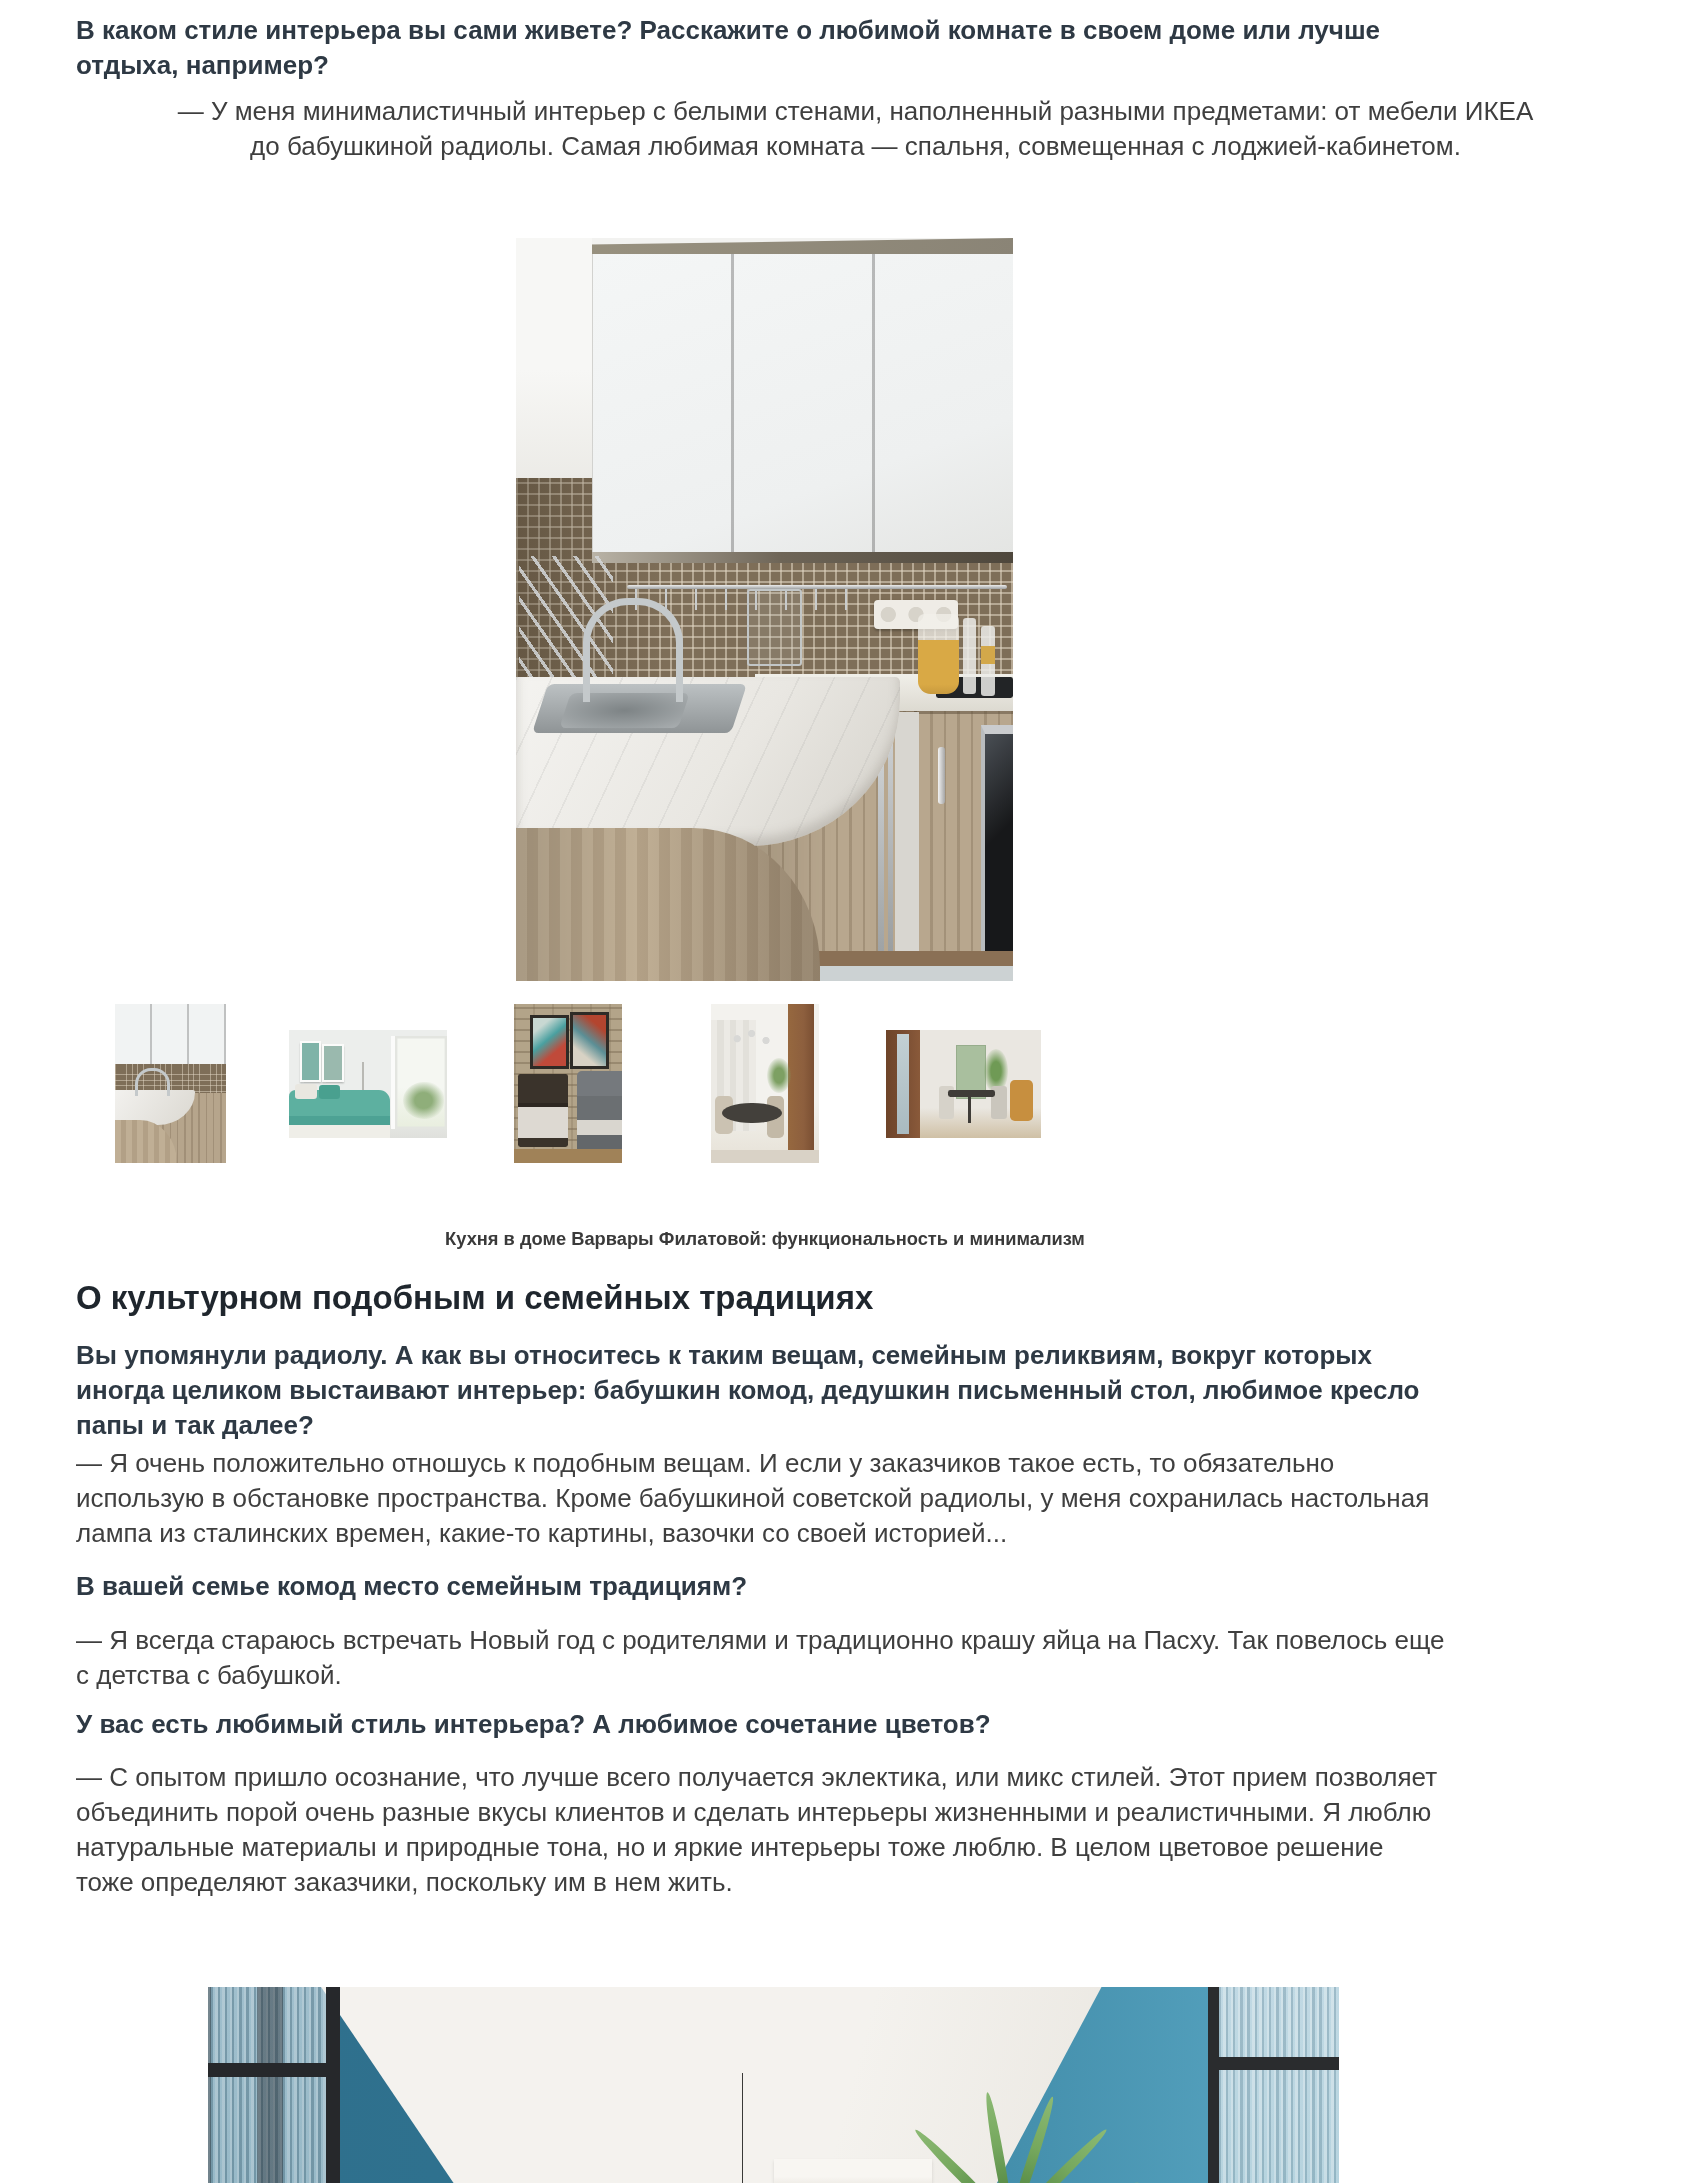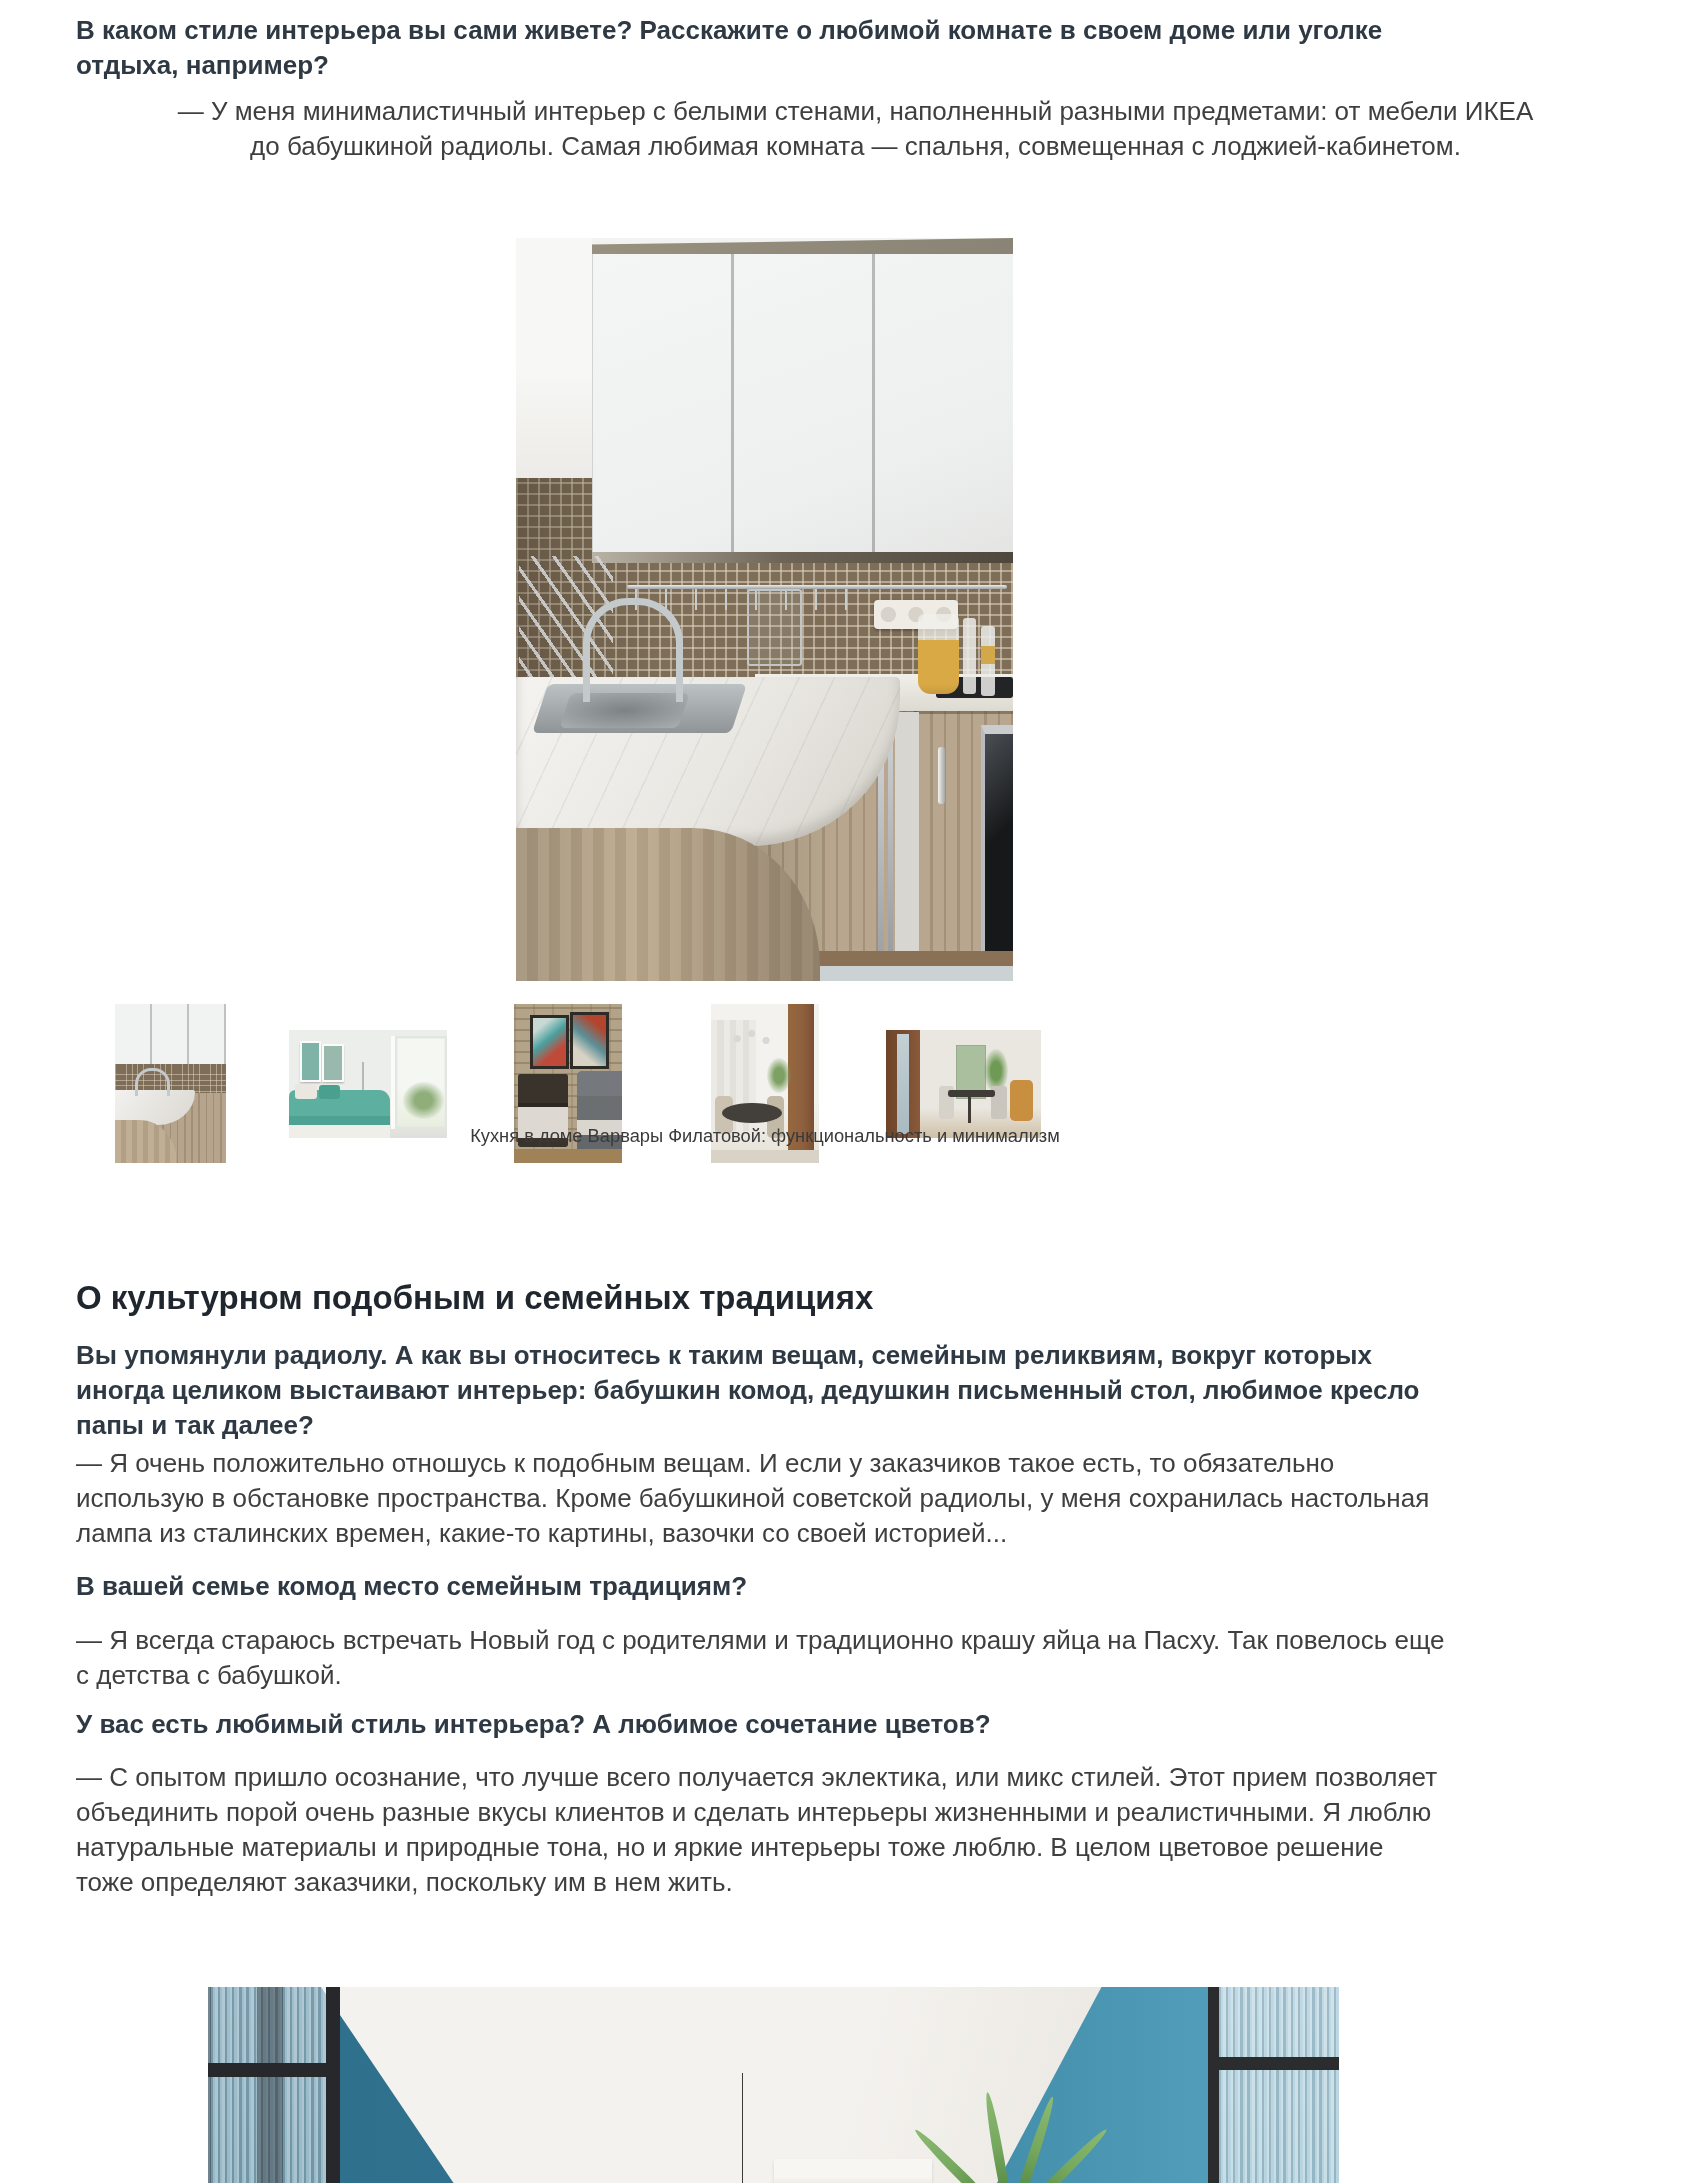--- a/index.html
+++ b/index.html
@@ -3,21 +3,21 @@
 <meta charset="utf-8">
 <style>
   html,body{margin:0;padding:0;background:#fff;}
   body{font-family:"Liberation Sans","DejaVu Sans",sans-serif;}
   #page{position:relative;width:1693px;height:2183px;background:#ffffff;overflow:hidden;}
 
   .txt{position:absolute;left:76px;width:1559px;white-space:pre;line-height:35px;}
   .q{font-weight:700;color:#2e3944;font-size:26px;}
   .a{font-weight:400;color:#3f3f3f;font-size:26px;}
   .h2{position:absolute;left:76px;top:1276px;font-size:33px;line-height:43px;font-weight:700;color:#1f262d;white-space:pre;}
-  .caption{position:absolute;left:367px;top:1125px;width:796px;text-align:center;font-size:18.3px;line-height:22px;color:#3a3a3a;}
+  .caption{position:absolute;left:367px;top:1228px;width:796px;text-align:center;font-size:18.3px;line-height:22px;color:#3a3a3a;font-weight:bold;}
 
   
   .main-photo{position:absolute;left:516px;top:238px;width:497px;height:743px;overflow:hidden;background:#f2f2f0;}
   .thumb{position:absolute;overflow:hidden;cursor:pointer;}
   #t1{left:115px;top:1004px;width:111px;height:159px;}
   #t2{left:289px;top:1030px;width:158px;height:108px;}
   #t3{left:514px;top:1004px;width:108px;height:159px;}
   #t4{left:711px;top:1004px;width:108px;height:159px;}
   #t5{left:886px;top:1030px;width:155px;height:108px;}
 
@@ -173,21 +173,21 @@
       repeating-linear-gradient(90deg,rgba(255,255,255,.4) 0 2.4px,rgba(110,140,155,.3) 2.4px 4.8px,rgba(225,240,246,.3) 4.8px 7.2px),
       linear-gradient(180deg,#b3d0dc,#9bc2d1);}
   .bp-frameRv{right:10.6%;top:0;width:11px;height:100%;background:#2a2c2e;}
   .bp-frameRh{right:0;top:70px;width:11.5%;height:12.7px;background:#2a2c2e;}
 </style>
 </head>
 <body>
 
 <div id="page">
 
-  <div class="txt q" style="top:12.7px;">В каком стиле интерьера вы сами живете? Расскажите о любимой комнате в своем доме или уголке
+  <div class="txt q" style="top:12.7px;">В каком стиле интерьера вы сами живете? Расскажите о любимой комнате в своем доме или лучше
 отдыха, например?</div>
   <div class="txt a" style="top:94px;text-align:center;">— У меня минималистичный интерьер с белыми стенами, наполненный разными предметами: от мебели ИКЕА
 до бабушкиной радиолы. Самая любимая комната — спальня, совмещенная с лоджией-кабинетом.</div>
 
   <div class="main-photo">
     <div class="mp-tile"></div>
     <div class="mp-ceil"></div>
     <div class="mp-wall"></div>
     <div class="mp-cab"></div>
     <div class="mp-undercab"></div>

